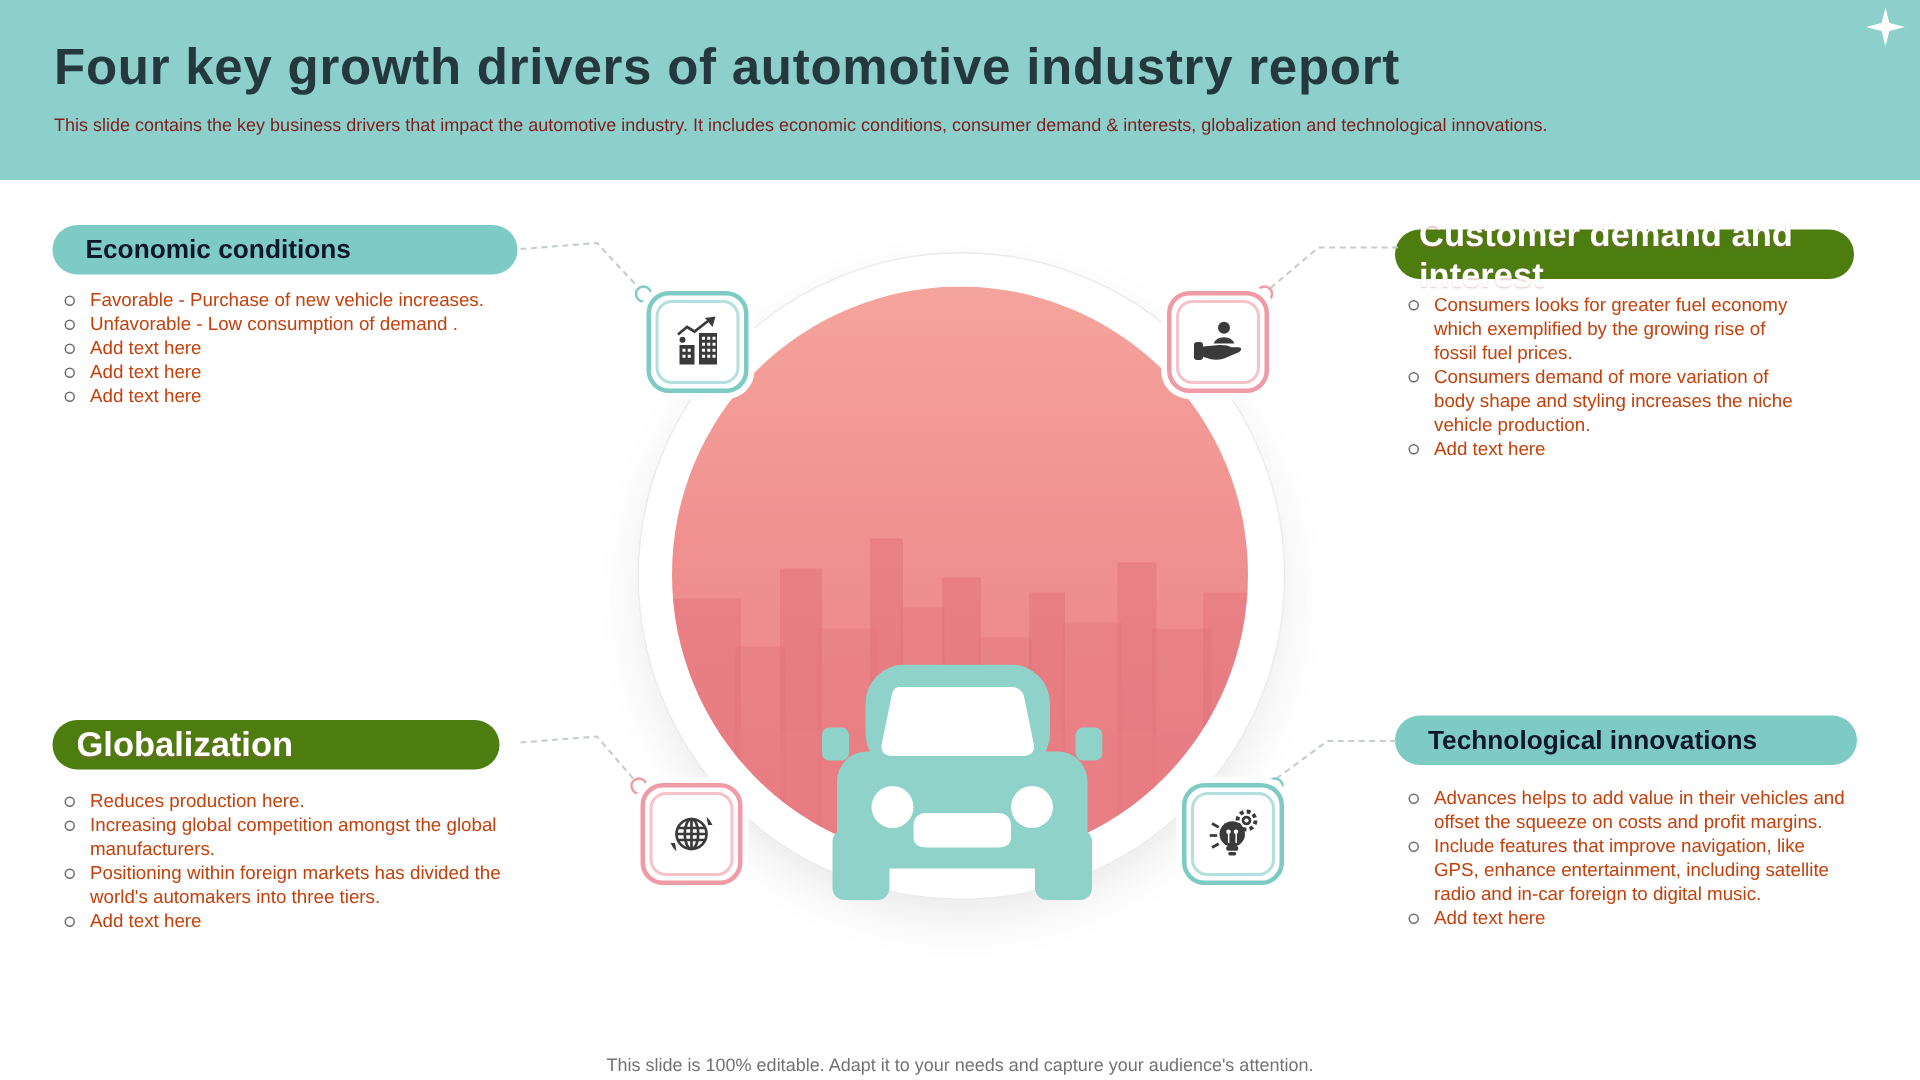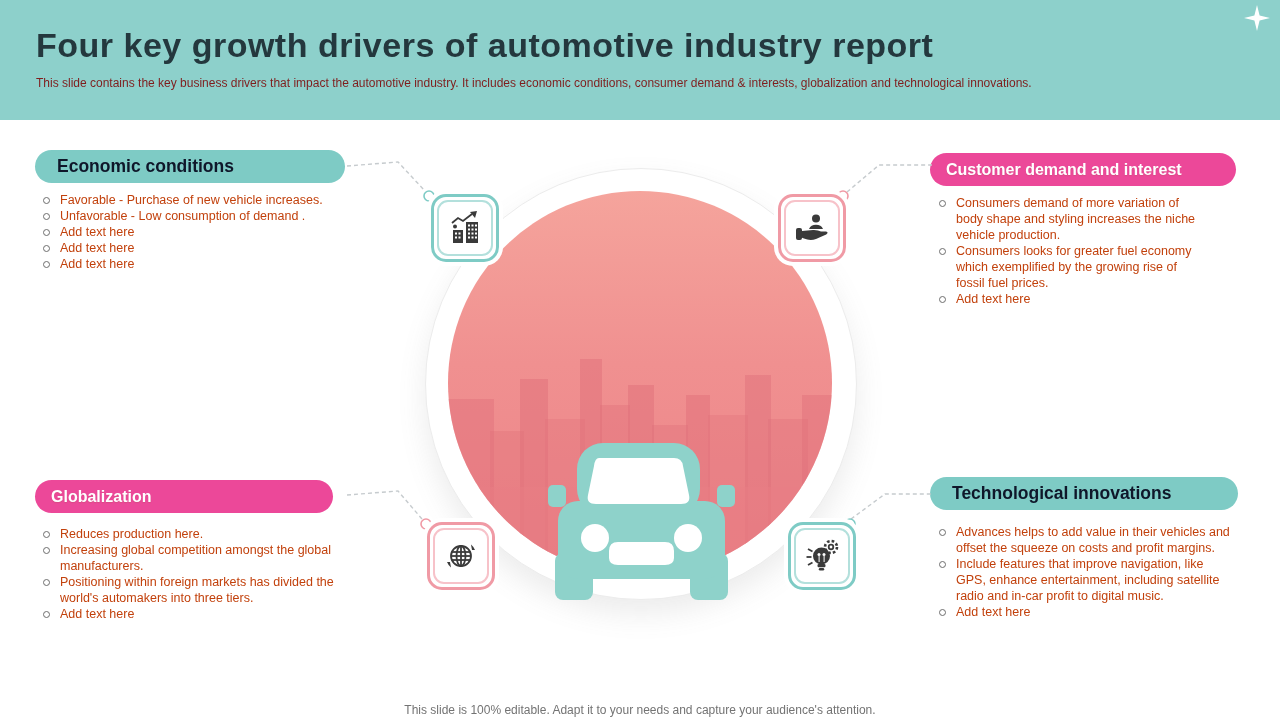--- a/index.html
+++ b/index.html
@@ -38,21 +38,21 @@
   .icon-box svg{width:36px;height:36px;}
   #box-economic{left:431px;top:194px;}
   #box-customer{left:778px;top:194px;}
   #box-global{left:427px;top:522px;}
   #box-tech{left:788px;top:522px;}
 
   
   .section{position:absolute;z-index:2;}
   .pill{border-radius:17px;font-weight:700;display:flex;align-items:center;height:33px;}
   .pill.teal{background:#7ECBC5;color:#0f172a;font-size:17.5px;padding:0 22px;}
-  .pill.pink{background:#ec4899;color:#ffffff;font-size:16px;padding:0 16px;
+  .pill.pink{background:#4d7c0f;color:#ffffff;font-size:23px;padding:0 16px;
              text-shadow:0 1px 1px rgba(180,80,95,.35);}
   .section ul{list-style:none;margin:9px 0 0 0;padding:0;}
   .section li{position:relative;padding-left:22px;font-size:12.5px;line-height:16px;color:#c2410c;}
   .section li::before{content:'';position:absolute;left:5px;top:5px;width:5px;height:5px;
                       border:1.2px solid #6E6E6E;border-radius:50%;}
   #sec-economic{left:35px;top:150px;width:340px;}
   #sec-economic .pill{width:266px;}
   #sec-customer{left:930px;top:153px;width:308px;}
   #sec-customer .pill{width:274px;}
   #sec-customer ul{width:274px;margin-left:4px;}
@@ -236,22 +236,22 @@
       <li>Add text here</li>
       <li>Add text here</li>
     </ul>
   </section>
 
   <section class="section" id="sec-customer">
     <div class="pill pink">
       <span>Customer demand and interest</span>
     </div>
     <ul>
+      <li>Consumers looks for greater fuel economy which exemplified by the growing rise of fossil fuel prices.</li>
       <li>Consumers demand of more variation of body shape and styling increases the niche vehicle production.</li>
-      <li>Consumers looks for greater fuel economy which exemplified by the growing rise of fossil fuel prices.</li>
       <li>Add text here</li>
     </ul>
   </section>
 
   <section class="section" id="sec-global">
     <div class="pill pink">
       <span>Globalization</span>
     </div>
     <ul>
       <li>Reduces production here.</li>
@@ -260,20 +260,20 @@
       <li>Add text here</li>
     </ul>
   </section>
 
   <section class="section" id="sec-tech">
     <div class="pill teal">
       <span>Technological innovations</span>
     </div>
     <ul>
       <li>Advances helps to add value in their vehicles and offset the squeeze on costs and profit margins.</li>
-      <li>Include features that improve navigation, like GPS, enhance entertainment, including satellite radio and in-car profit to digital music.</li>
+      <li>Include features that improve navigation, like GPS, enhance entertainment, including satellite radio and in-car foreign to digital music.</li>
       <li>Add text here</li>
     </ul>
   </section>
 
   <p class="footer-note">This slide is 100% editable. Adapt it to your needs and capture your audience's attention.</p>
 
 </div>
 
 </body></html>

